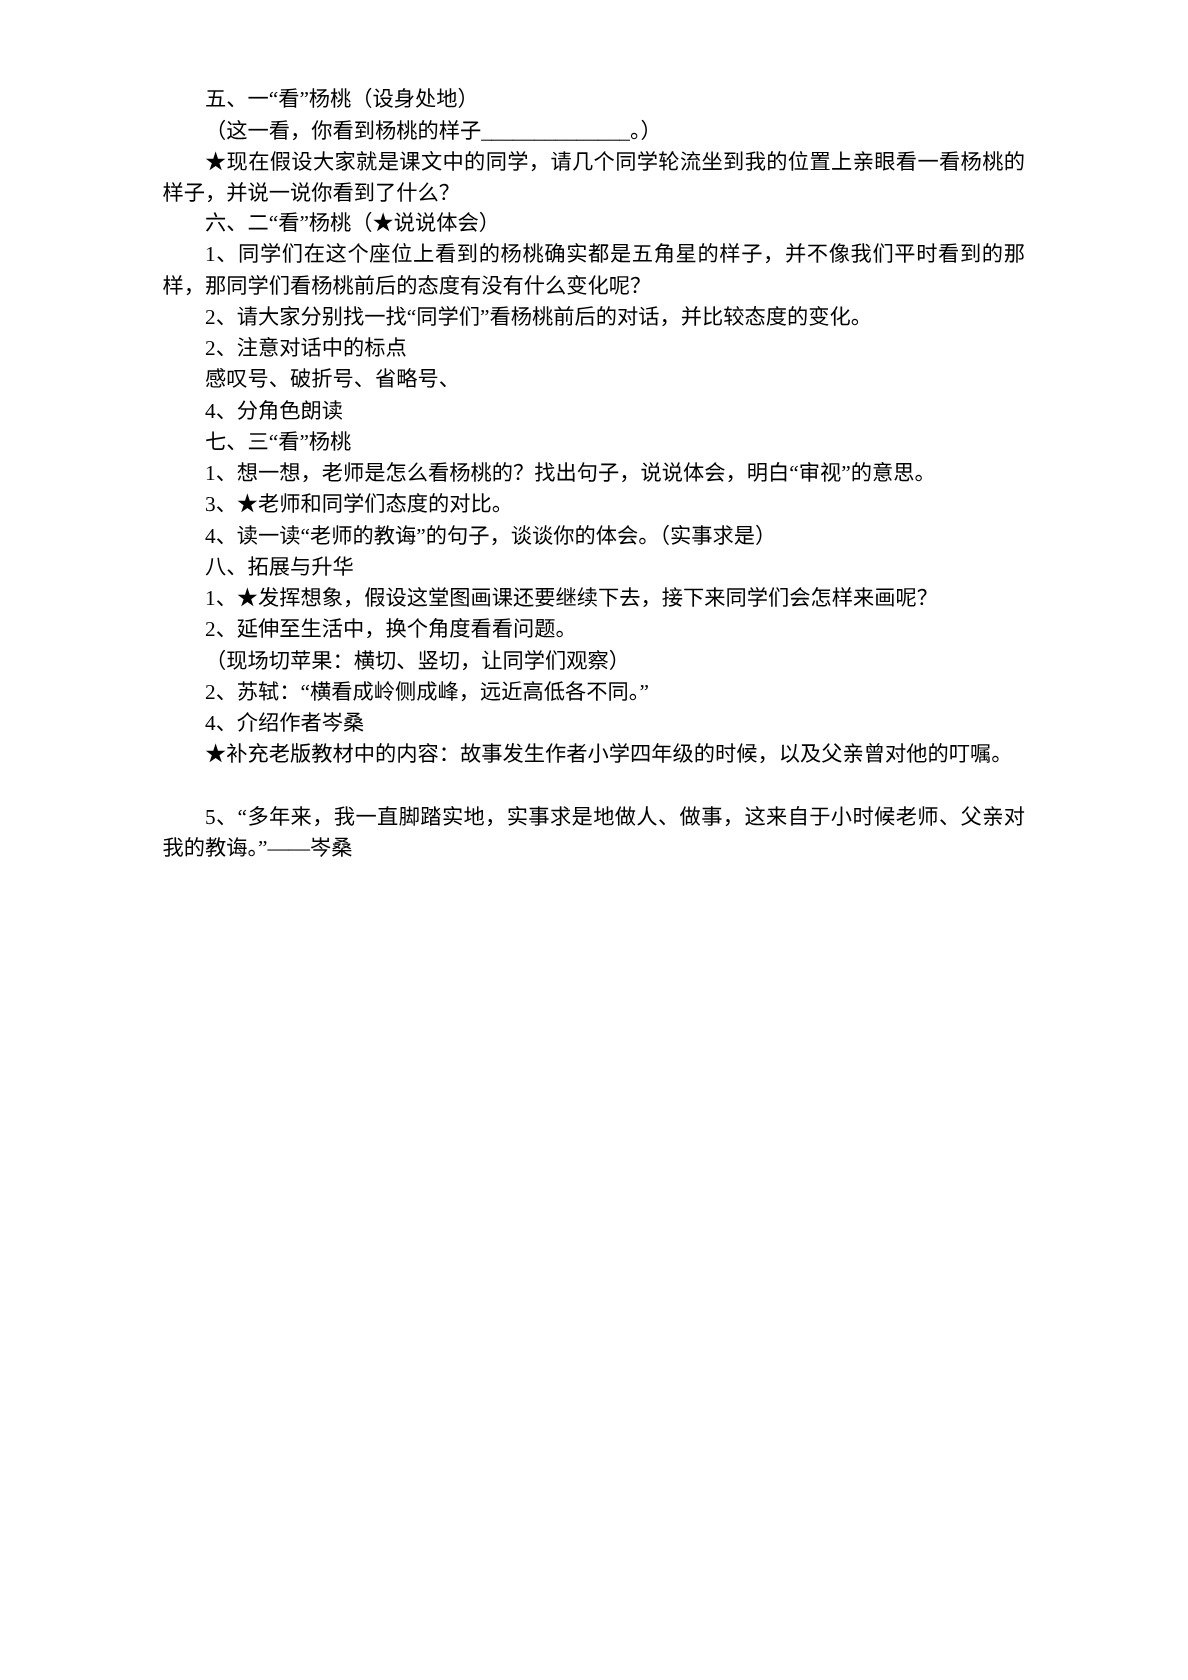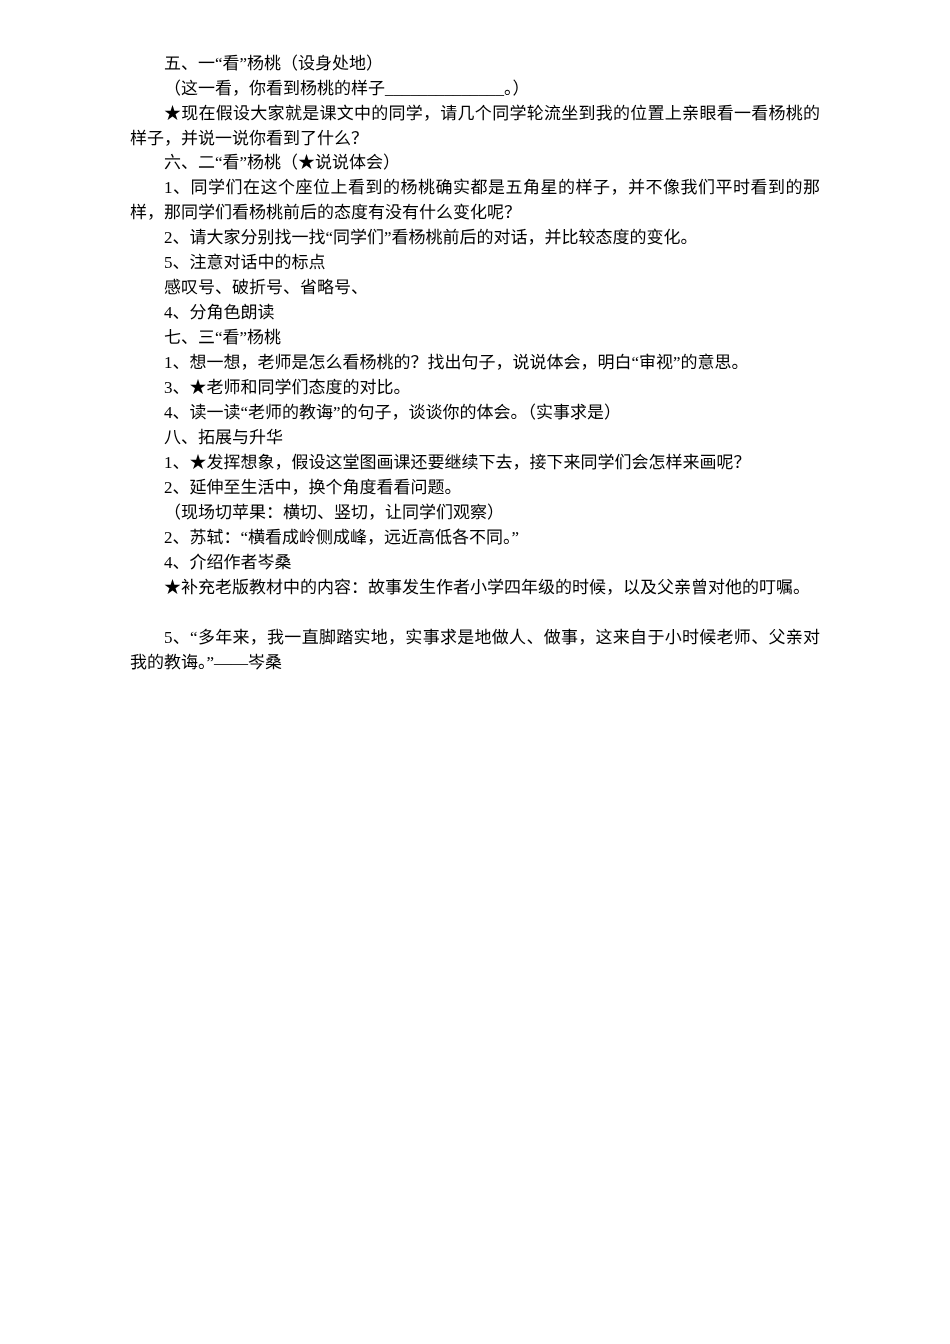--- a/index.html
+++ b/index.html
@@ -9,21 +9,21 @@
   body {
     width: 950px;
     height: 1344px;
     background: #ffffff;
     overflow: hidden;
   }
   .page {
     box-sizing: border-box;
     width: 950px;
     height: 1344px;
-    padding: 52px 130px 0 130px;
+    padding: 68px 130px 0 130px;
     background: #ffffff;
   }
   .doc-line {
     margin: 0;
     width: 690px;
     font-family: "Liberation Serif", "DejaVu Serif", serif;
     font-size: 17px;
     line-height: 24.7px;
     min-height: 25px;
     color: #000000;
@@ -39,21 +39,21 @@
 </head>
 <body>
 
 <div class="page">
   <p class="doc-line">五、一“看”杨桃（设身处地）</p>
   <p class="doc-line">（这一看，你看到杨桃的样子______________。）</p>
   <p class="doc-line">★现在假设大家就是课文中的同学，请几个同学轮流坐到我的位置上亲眼看一看杨桃的样子，并说一说你看到了什么？</p>
   <p class="doc-line">六、二“看”杨桃（★说说体会）</p>
   <p class="doc-line">1、同学们在这个座位上看到的杨桃确实都是五角星的样子，并不像我们平时看到的那样，那同学们看杨桃前后的态度有没有什么变化呢？</p>
   <p class="doc-line">2、请大家分别找一找“同学们”看杨桃前后的对话，并比较态度的变化。</p>
-  <p class="doc-line">5、注意对话中的标点</p>
+  <p class="doc-line">2、注意对话中的标点</p>
   <p class="doc-line">感叹号、破折号、省略号、</p>
   <p class="doc-line">4、分角色朗读</p>
   <p class="doc-line">七、三“看”杨桃</p>
   <p class="doc-line">1、想一想，老师是怎么看杨桃的？找出句子，说说体会，明白“审视”的意思。</p>
   <p class="doc-line">3、★老师和同学们态度的对比。</p>
   <p class="doc-line">4、读一读“老师的教诲”的句子，谈谈你的体会。（实事求是）</p>
   <p class="doc-line">八、拓展与升华</p>
   <p class="doc-line">1、★发挥想象，假设这堂图画课还要继续下去，接下来同学们会怎样来画呢？</p>
   <p class="doc-line">2、延伸至生活中，换个角度看看问题。</p>
   <p class="doc-line">（现场切苹果：横切、竖切，让同学们观察）</p>

